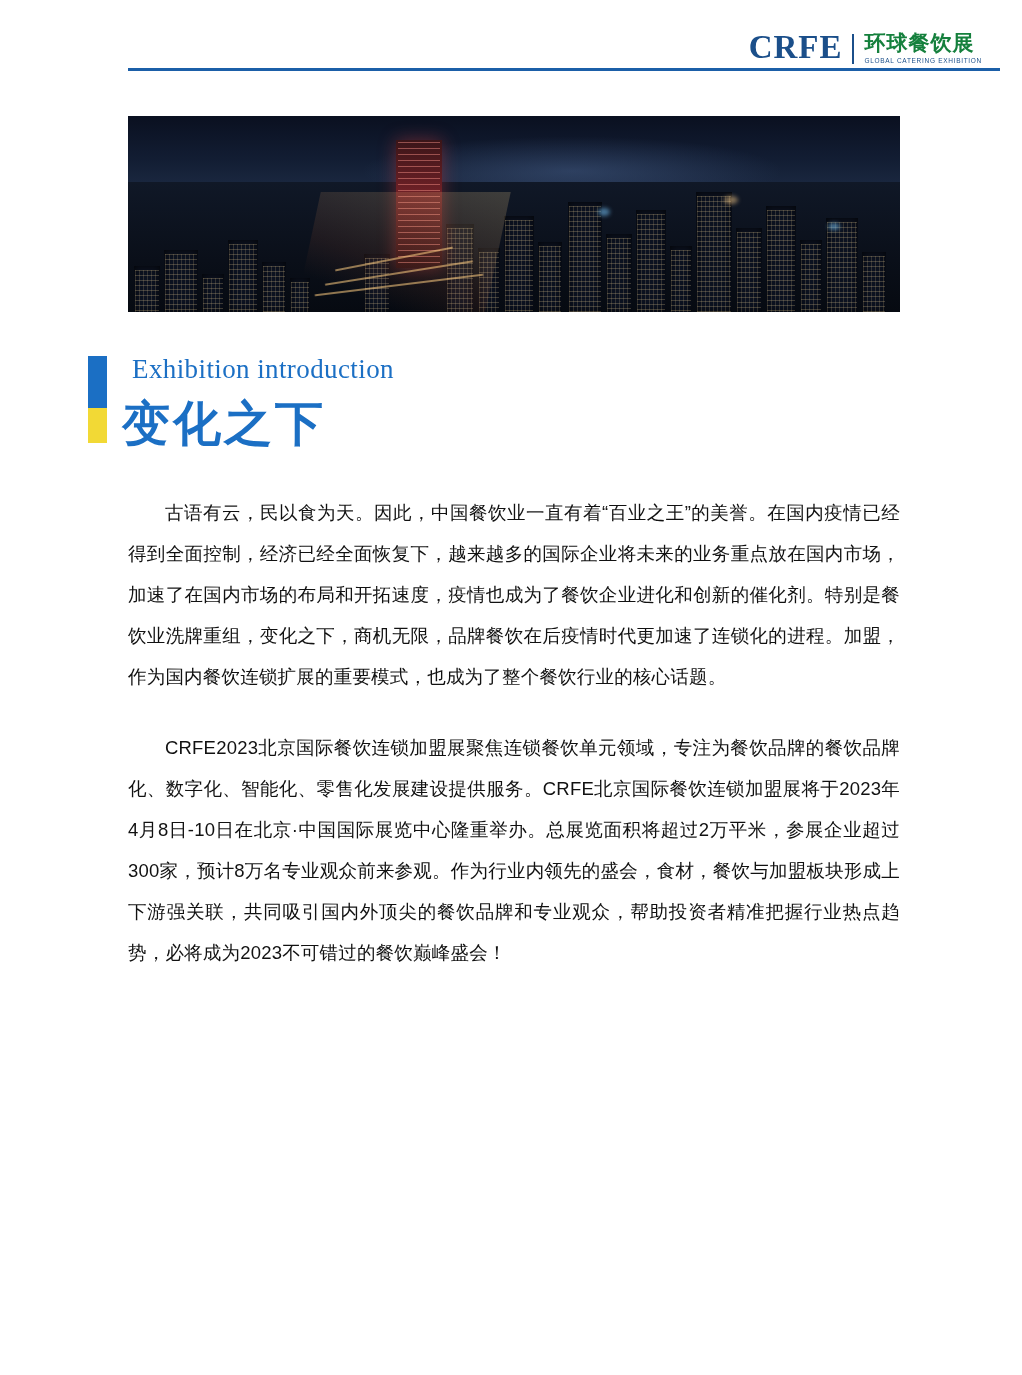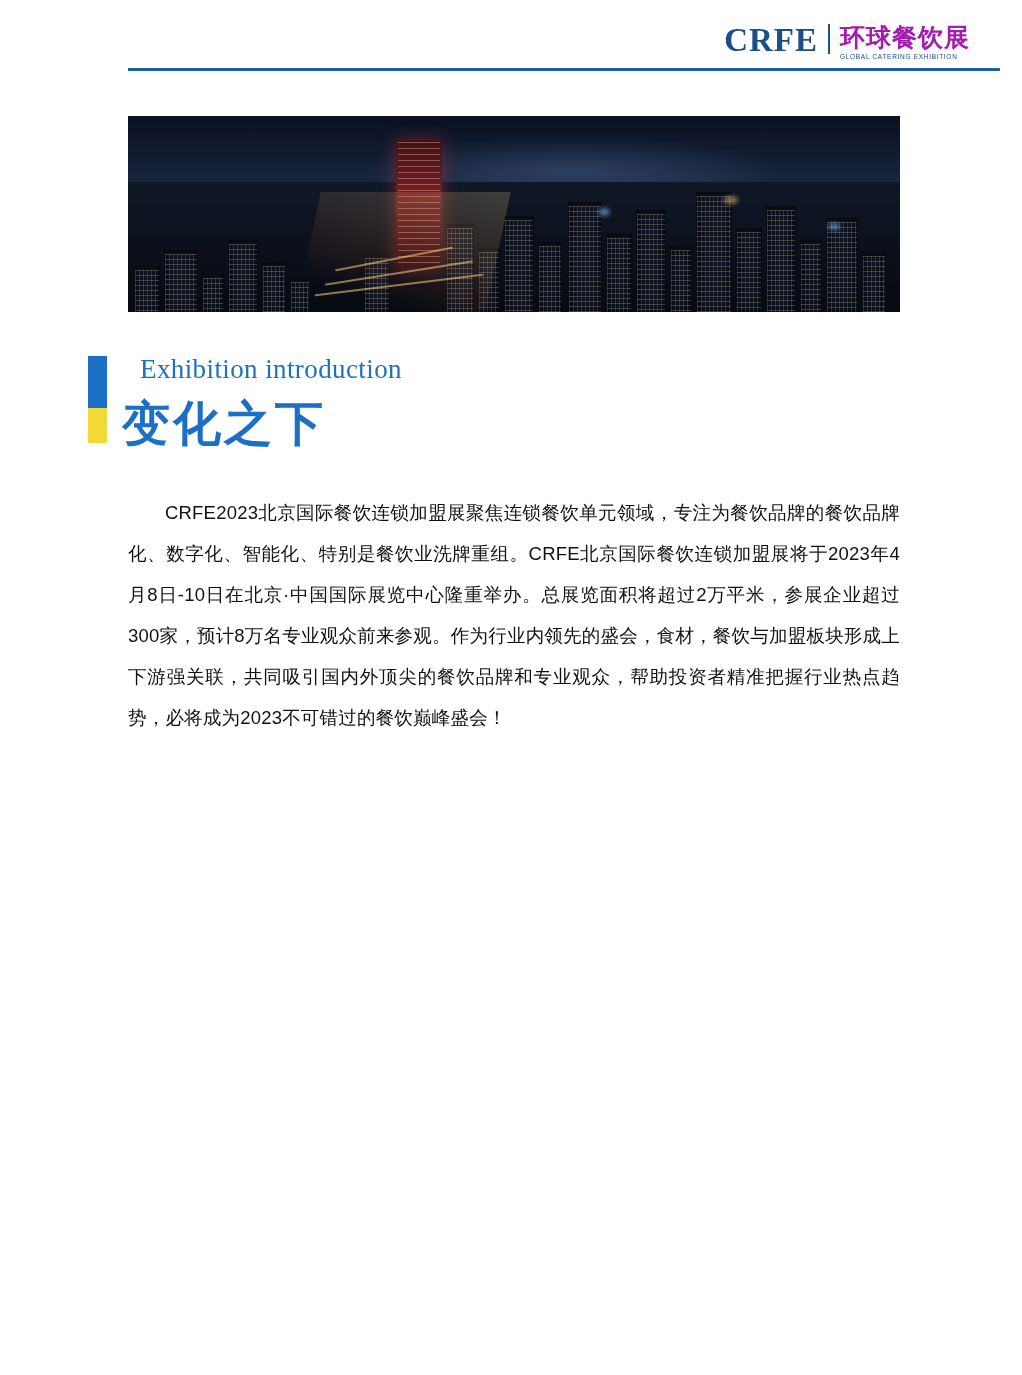--- a/index.html
+++ b/index.html
@@ -27,24 +27,24 @@
   .header-rule {
     position: absolute;
     left: 128px;
     right: 22px;
     top: 68px;
     height: 3px;
     background: #1b5fa8;
   }
   .logo {
     position: absolute;
-    right: 52px;
+    right: 40px;
     top: 24px;
     display: flex;
-    align-items: flex-start;
+    align-items: flex-end;
     height: 40px;
   }
   .logo-crfe {
     font-family: "Liberation Serif", serif;
     font-size: 33px;
     font-weight: bold;
     letter-spacing: 1px;
     color: #1b4f8a;
     line-height: 1;
   }
@@ -53,25 +53,26 @@
     height: 30px;
     background: #1b4f8a;
     margin: 0 10px;
   }
   .logo-cn {
     display: flex;
     flex-direction: column;
     justify-content: center;
   }
   .logo-cn-main {
-    font-size: 25px;
+    font-size: 21px;
     font-weight: bold;
-    color: #a21caf;
+    color: #15803d;
     letter-spacing: 1px;
     line-height: 1.1;
+    font-family: Liberation Mono, monospace;
   }
   .logo-cn-sub {
     font-size: 6.5px;
     color: #1b4f8a;
     letter-spacing: 0.7px;
     transform: scaleX(1.0);
     margin-top: 1px;
   }
 
   
@@ -165,21 +166,21 @@
     background: #1b6fc4;
   }
   .bar-yellow {
     position: absolute;
     left: 0; top: 60px;
     width: 19px; height: 35px;
     background: #f2d935;
   }
   .title-en {
     position: absolute;
-    left: 52px; top: 6px;
+    left: 44px; top: 6px;
     font-family: "Liberation Serif", serif;
     font-size: 27px;
     color: #1b6fc4;
     letter-spacing: 0.4px;
   }
   .title-cn {
     position: absolute;
     left: 34px; top: 44px;
     font-size: 48px;
     font-weight: bold;
@@ -258,14 +259,15 @@
 </div>
 
 <div class="title-wrap">
   <div class="bar-blue"></div>
   <div class="bar-yellow"></div>
   <div class="title-en">Exhibition introduction</div>
   <div class="title-cn">变化之下</div>
 </div>
 
 <div class="body-text">
-  <p>CRFE2023北京国际餐饮连锁加盟展聚焦连锁餐饮单元领域，专注为餐饮品牌的餐饮品牌化、数字化、智能化、特别是餐饮业洗牌重组。CRFE北京国际餐饮连锁加盟展将于2023年4月8日-10日在北京·中国国际展览中心隆重举办。总展览面积将超过2万平米，参展企业超过300家，预计8万名专业观众前来参观。作为行业内领先的盛会，食材，餐饮与加盟板块形成上下游强关联，共同吸引国内外顶尖的餐饮品牌和专业观众，帮助投资者精准把握行业热点趋势，必将成为2023不可错过的餐饮巅峰盛会！</p>
+  <p>古语有云，民以食为天。因此，中国餐饮业一直有着“百业之王”的美誉。在国内疫情已经得到全面控制，经济已经全面恢复下，越来越多的国际企业将未来的业务重点放在国内市场，加速了在国内市场的布局和开拓速度，疫情也成为了餐饮企业进化和创新的催化剂。特别是餐饮业洗牌重组，变化之下，商机无限，品牌餐饮在后疫情时代更加速了连锁化的进程。加盟，作为国内餐饮连锁扩展的重要模式，也成为了整个餐饮行业的核心话题。</p>
+  <p>CRFE2023北京国际餐饮连锁加盟展聚焦连锁餐饮单元领域，专注为餐饮品牌的餐饮品牌化、数字化、智能化、零售化发展建设提供服务。CRFE北京国际餐饮连锁加盟展将于2023年4月8日-10日在北京·中国国际展览中心隆重举办。总展览面积将超过2万平米，参展企业超过300家，预计8万名专业观众前来参观。作为行业内领先的盛会，食材，餐饮与加盟板块形成上下游强关联，共同吸引国内外顶尖的餐饮品牌和专业观众，帮助投资者精准把握行业热点趋势，必将成为2023不可错过的餐饮巅峰盛会！</p>
 </div>
 
 </body></html>

